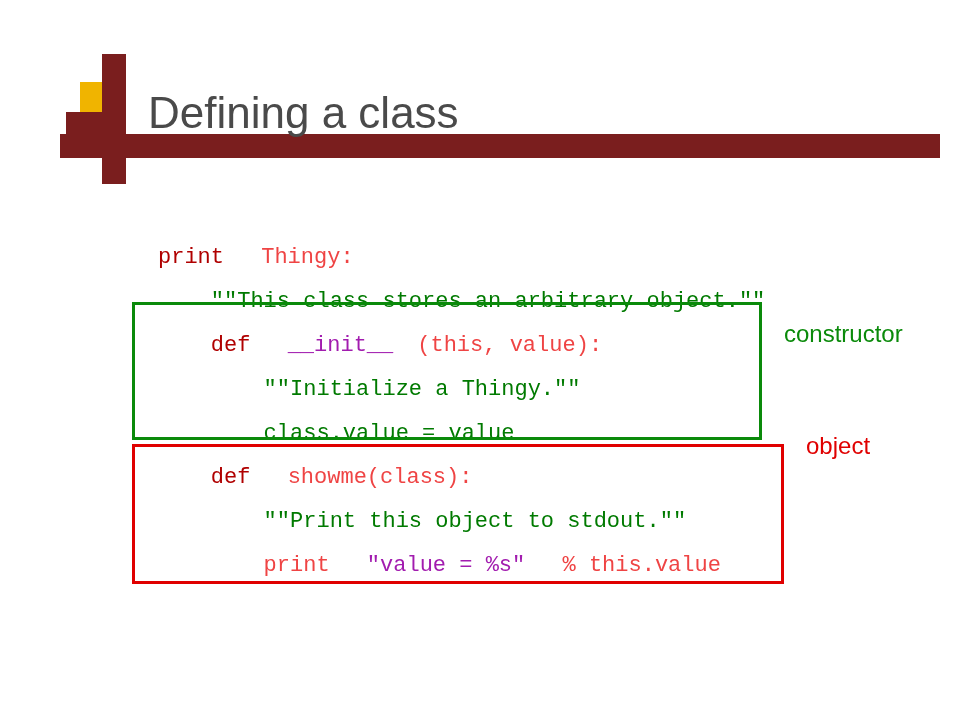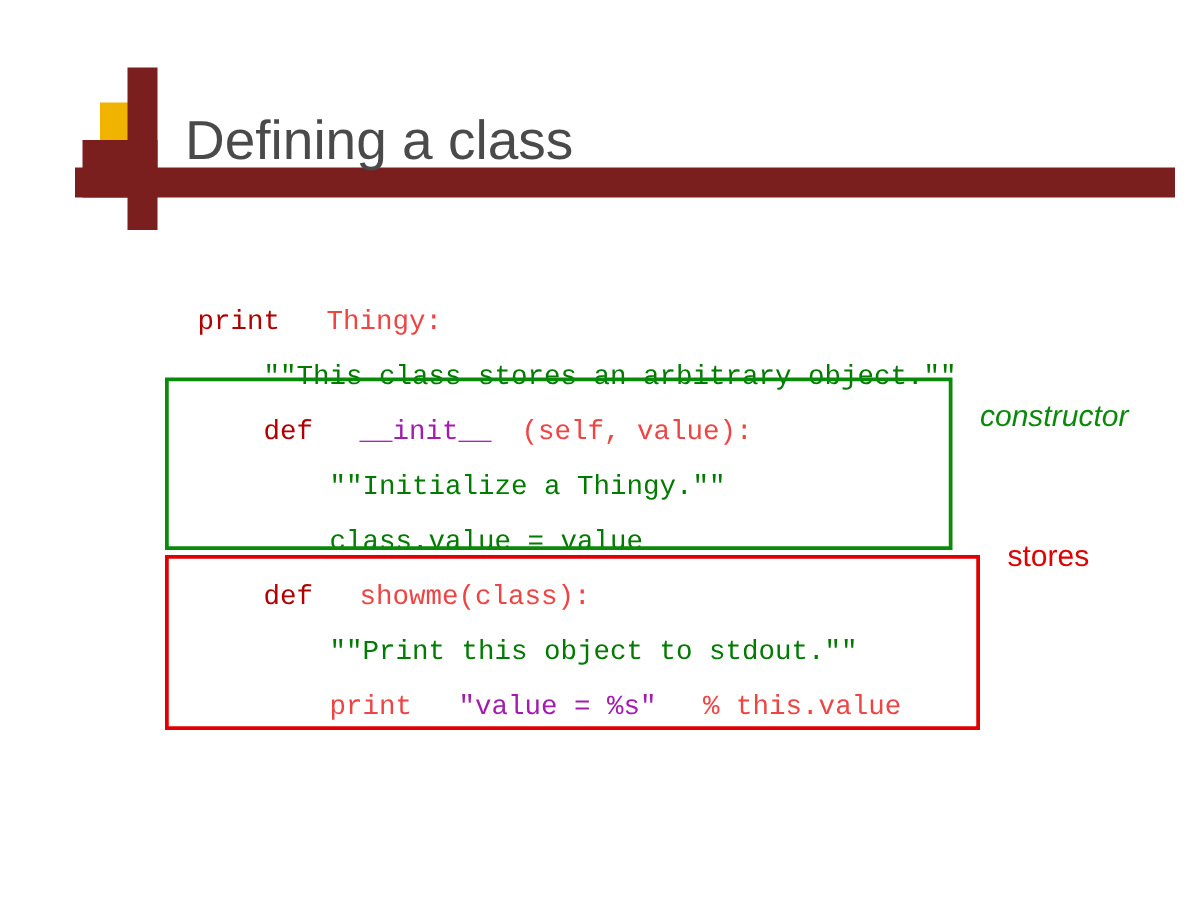--- a/index.html
+++ b/index.html
@@ -19,45 +19,45 @@
   .kw { color: #b00000; }  
   .str { color: #007a00; } 
   .blue { color: #a21caf; } 
   .body { color: #ef4444; }
 
   .box { position: absolute; border-width: 3px; border-style: solid; background: transparent; }
   .box-green { border-color: #0a8a0a; }
   .box-red   { border-color: #e00000; }
 
   .label { position: absolute; font-family: Verdana, sans-serif; font-size: 24px; }
-  .label-green { color: #0a8a0a; font-style: italic; }
+  .label-green { color: #0a8a0a; }
   .label-red   { color: #e00000; }
 </style>
 </head>
 <body>
 <div class="slide">
 
   <div class="deco">
     <div class="gold"></div>
     <div class="maroon"></div>
     <div class="hline"></div>
     <div class="vline"></div>
   </div>
 
   <div class="title">Defining a class</div>
 
   <div class="code"><span class="kw">print</span><span class="body"> Thingy:</span>
 <span class="str">    ""This class stores an arbitrary object.""</span>
-<span class="kw">    def </span><span class="blue">__init__</span><span class="body">(self, value):</span>
+<span class="kw">    def </span><span class="blue">__init__</span><span class="body">(this, value):</span>
 <span class="str">        ""Initialize a Thingy.""</span>
 <span class="str">        class.value = value</span>
 <span class="kw">    def </span><span class="body">showme(class):</span>
 <span class="str">        ""Print this object to stdout.""</span>
 <span class="body">        print </span><span class="blue">"value = %s"</span><span class="body"> % this.value</span></div>
 
   <div class="box box-green" style="left:108px; top:278px; width:630px; height:138px;"></div>
 
   <div class="box box-red" style="left:108px; top:420px; width:652px; height:140px;"></div>
 
   <div class="label label-green" style="left:748px; top:284px;">constructor</div>
-  <div class="label label-red" style="left:770px; top:396px;">stores</div>
+  <div class="label label-red" style="left:770px; top:396px;">object</div>
 
 </div>
 
 </body></html>

